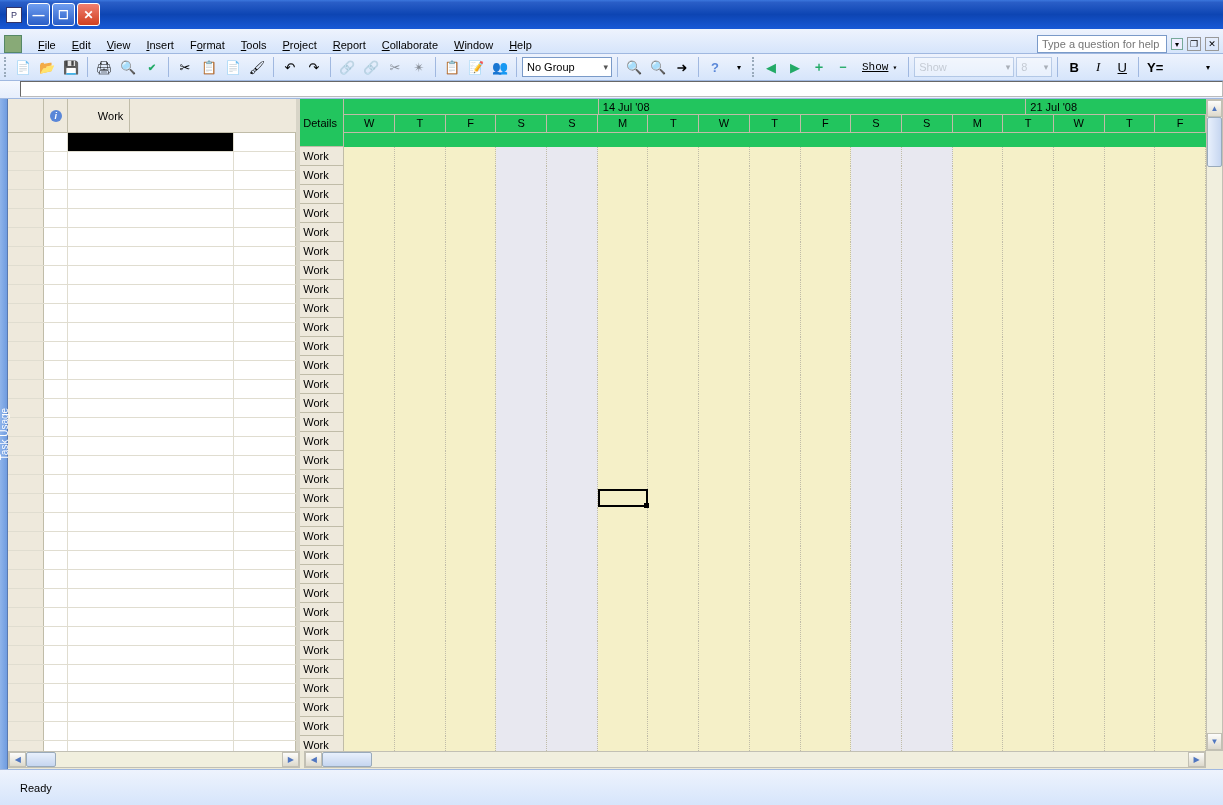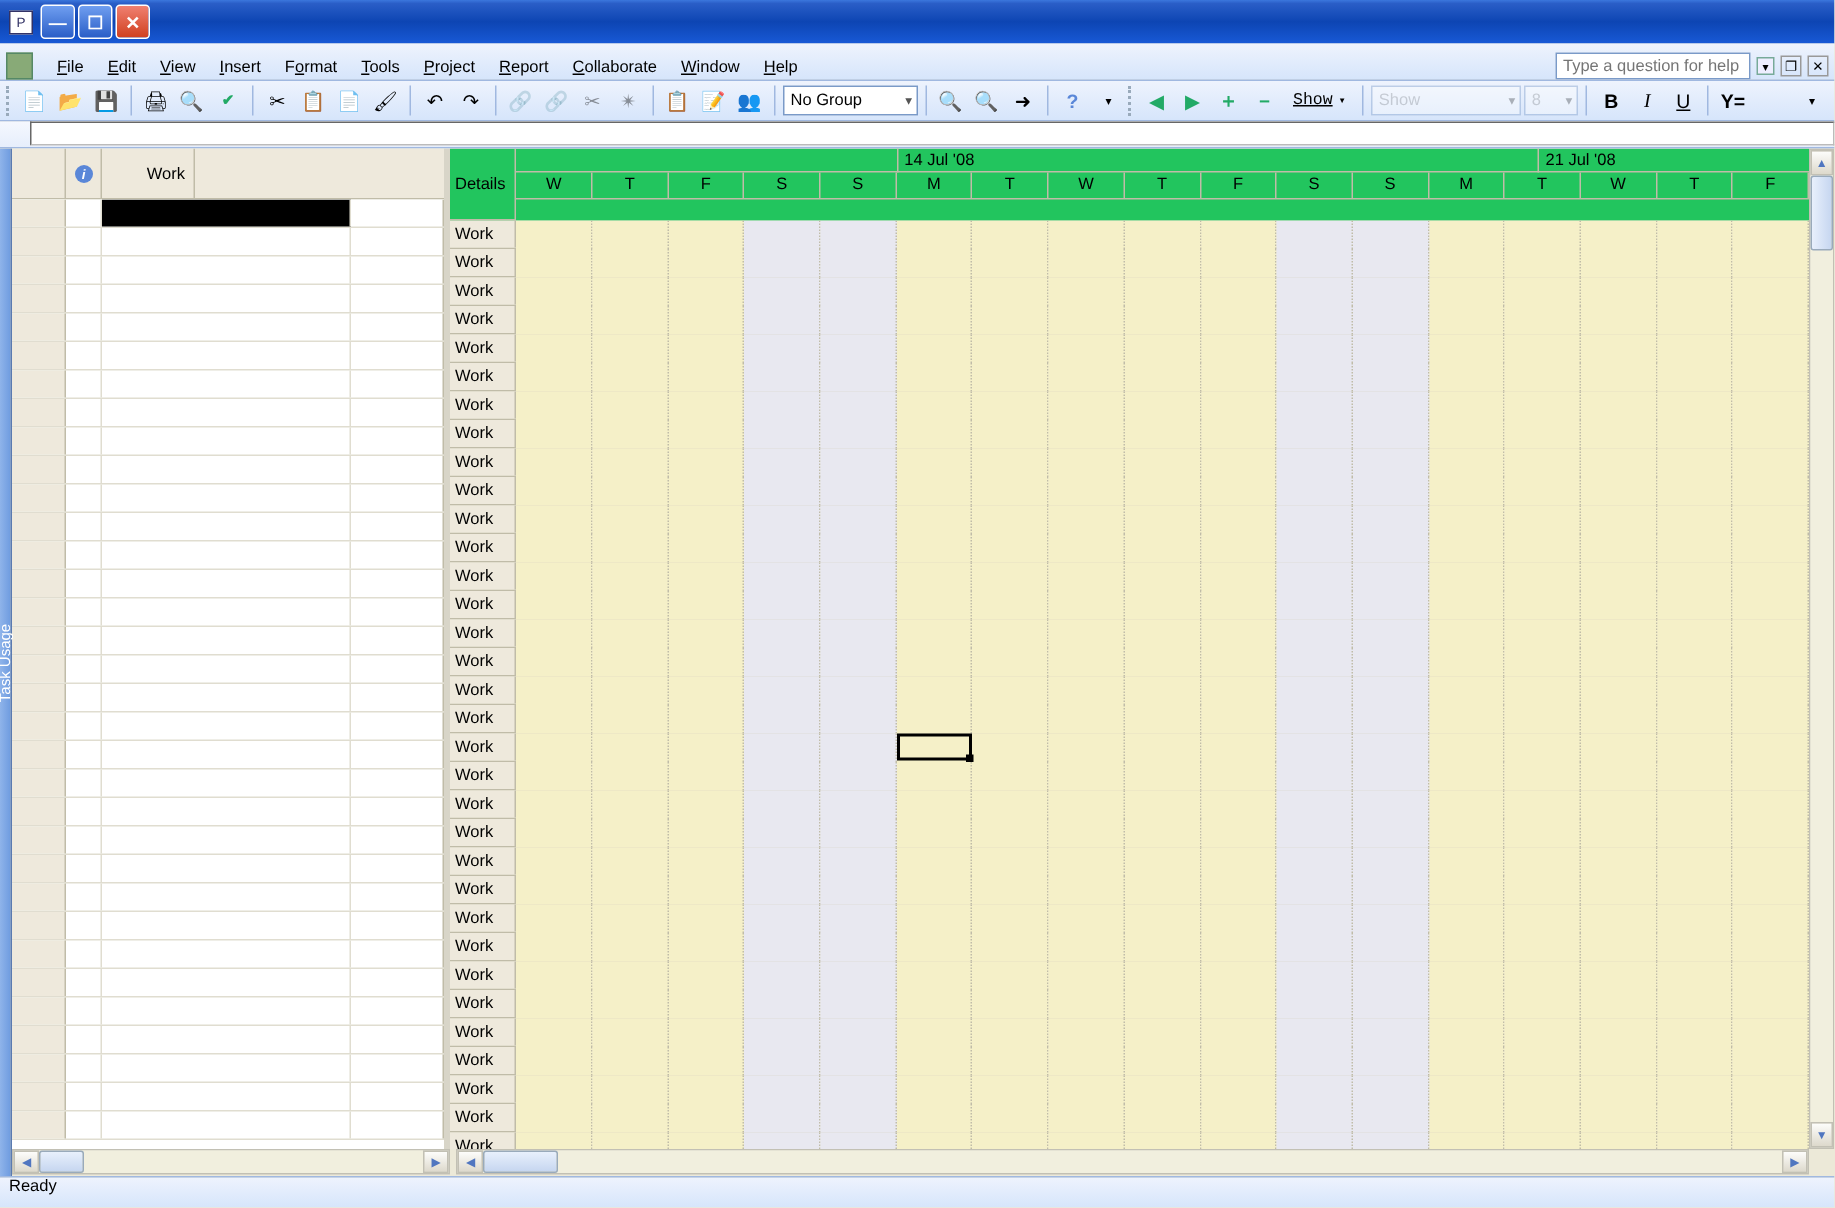--- a/index.html
+++ b/index.html
@@ -242,25 +242,26 @@
   background: #f0ede0;
   border: 1px solid #c2c0b4;
   display: flex;
   flex-direction: column;
 }
 .vscroll-btn { width: 15px; height: 17px; background: linear-gradient(#fdfdfb,#ddd9cc); border: 1px solid #c2c0b4; font-size: 8px; display: flex; align-items:center;justify-content:center; color:#5076c0;}
 .vscroll-track { flex: 1; background: #f1efde; position: relative; }
 .vscroll-thumb { position: absolute; left: 0; width: 15px; background: linear-gradient(to right,#e8f0fc,#c6d6f0); border: 1px solid #9ab; border-radius: 2px; }
 
 .statusbar {
-  height: 21px;
+  height: 36px;
   background: linear-gradient(#eef3fd,#d6e5fb);
   border-top: 1px solid #a0b8e0;
-  padding: 0 6px;
-  display: flex;
+  padding: 0 20px;
+  display: flex;
+  align-items: center;
   font-size: 11px;
 }
 .info-icon-glyph {
   width: 12px; height: 12px; border-radius: 50%;
   background: #5a87d8; color: #fff;
   font-style: italic; font-weight: bold; font-size: 9px;
   display: inline-flex; align-items: center; justify-content: center;
 }
 </style>
 </head>

